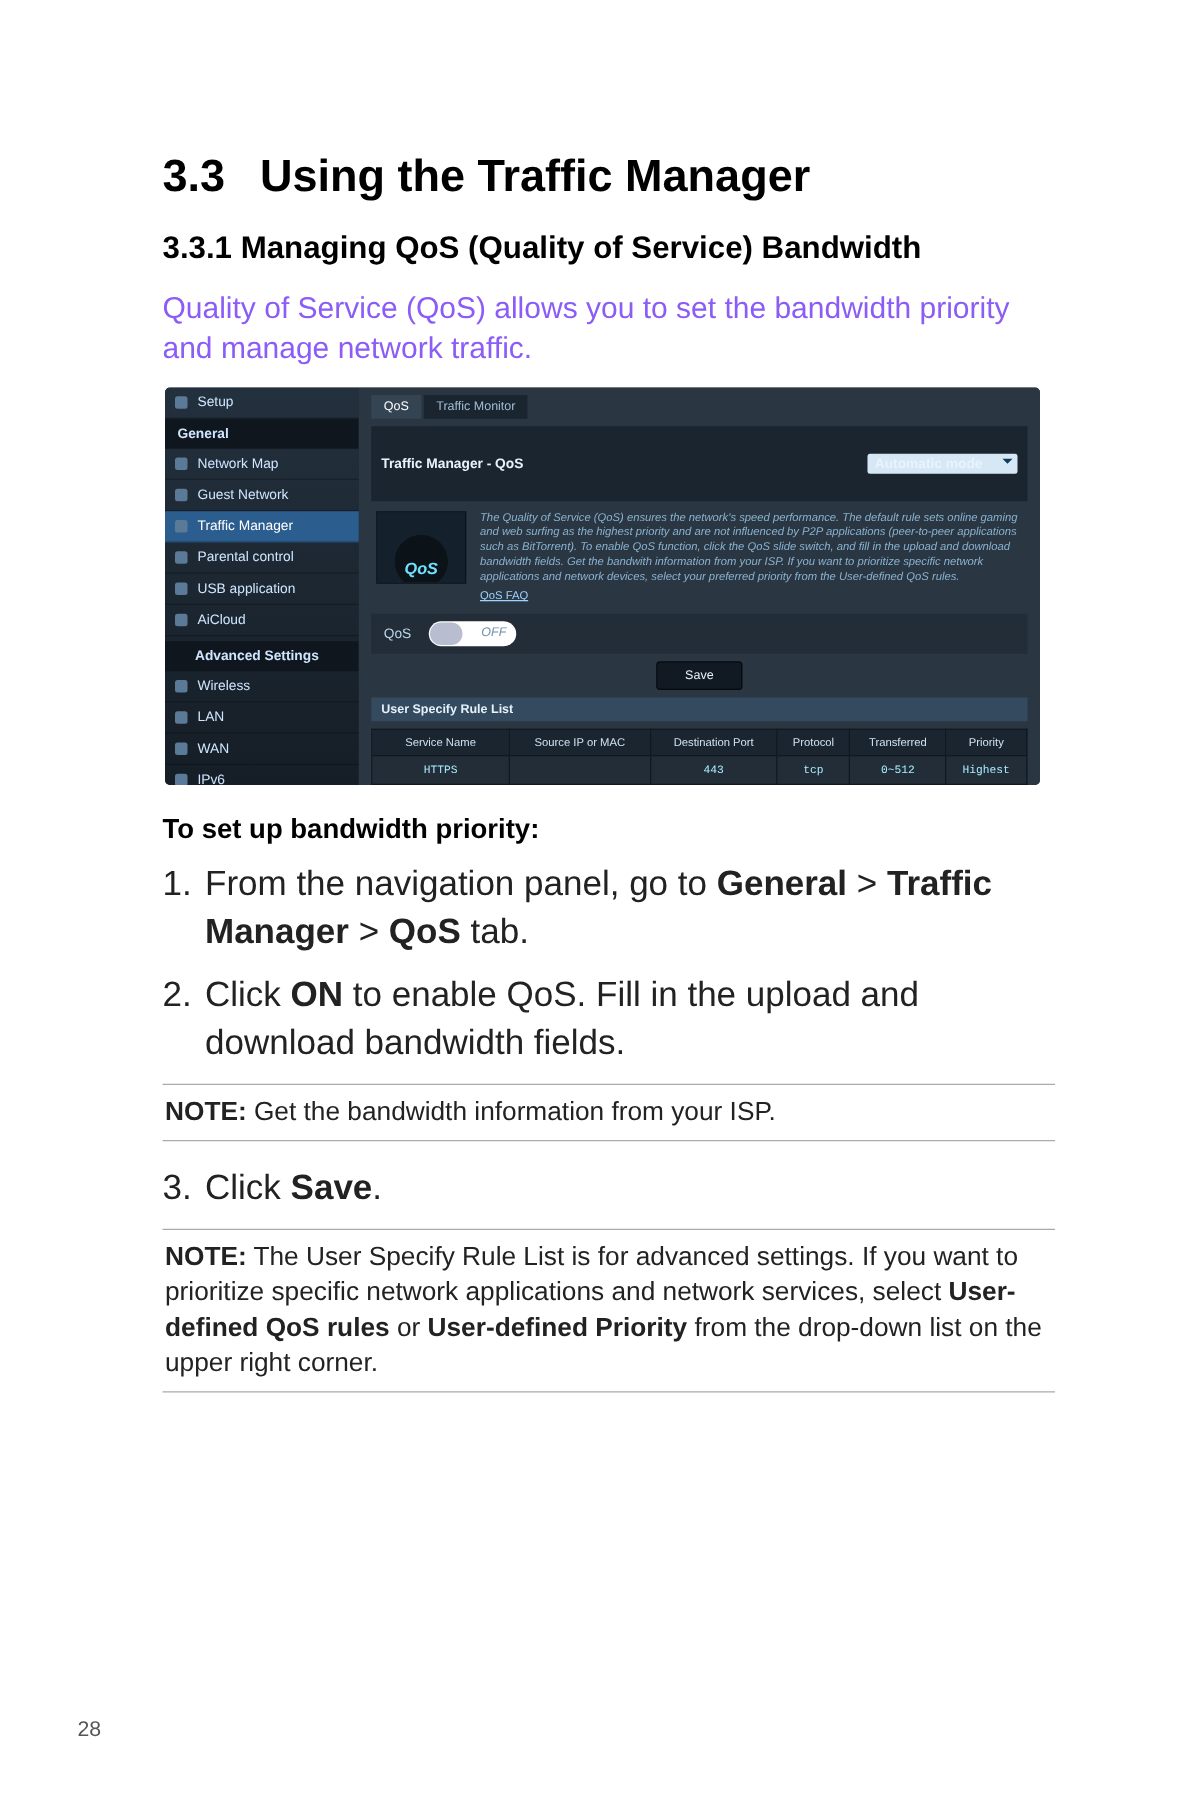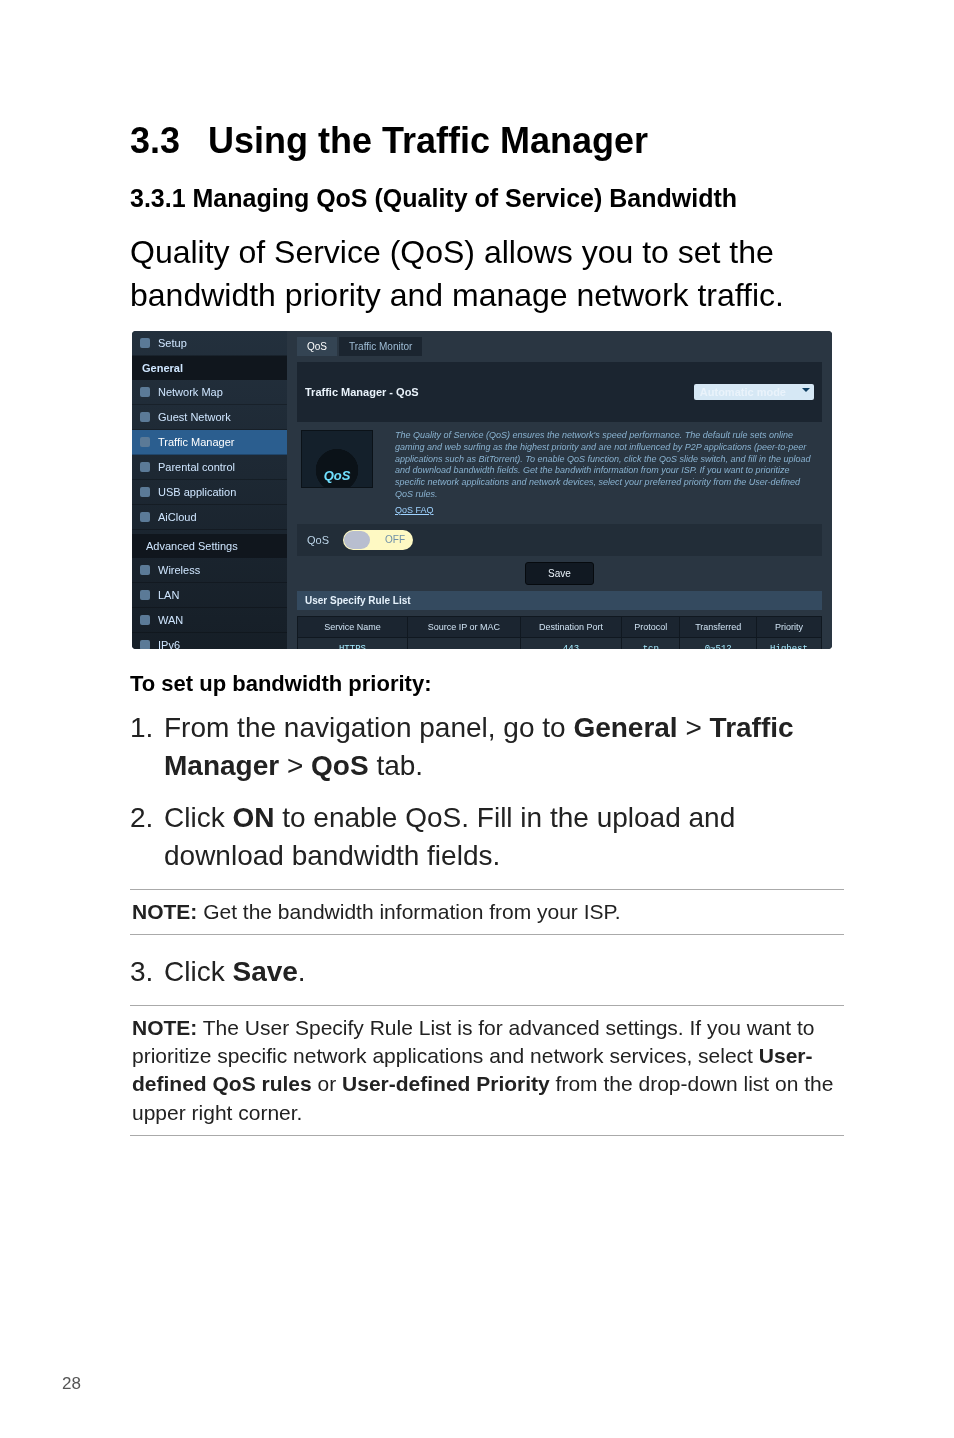--- a/index.html
+++ b/index.html
@@ -3,21 +3,21 @@
 <meta charset="utf-8">
 <style>
   * { box-sizing: border-box; margin: 0; padding: 0; }
   html, body { width: 954px; height: 1438px; background: #fff; font-family: "Segoe UI", Arial, sans-serif; color: #333; }
   .page { padding: 120px 110px 40px 130px; position: relative; height: 100%; }
 
   h1.section-title { font-size: 36px; font-weight: 700; color: #000000; margin-bottom: 22px; }
   h1.section-title .num { margin-right: 28px; }
   h2.subsection { font-size: 25px; font-weight: 700; color: #000000; margin-bottom: 18px; }
 
-  p.body { font-size: 32px; line-height: 1.35; color: #000000; margin-bottom: 14px; }
+  p.body { font-size: 24px; line-height: 1.35; color: #8b5cf6; margin-bottom: 14px; }
   p.bold-lead { font-size: 22px; font-weight: 700; color: #000; margin: 22px 0 12px; }
 
   ol.steps { list-style: none; counter-reset: step; margin: 0 0 14px 0; }
   ol.steps > li { font-size: 28px; line-height: 1.35; color: #222; padding-left: 34px; position: relative; margin-bottom: 14px; }
   ol.steps > li::before { counter-increment: step; content: counter(step) "."; position: absolute; left: 0; top: 0; }
   ol.steps b { font-weight: 700; }
 
   .notebox { border-top: 1px solid #aaa; border-bottom: 1px solid #aaa; padding: 8px 2px; font-size: 21px; line-height: 1.35; color: #222; margin: 10px 0 18px; }
   .notebox b { font-weight: 700; }
 
@@ -25,39 +25,39 @@
 
   
   .router-shot { width: 700px; height: 318px; margin: 8px 0 14px 2px; background: #1a2530; border-radius: 4px; overflow: hidden; font-family: Arial, sans-serif; display: flex; flex-direction: column; }
   .router-top { height: 18px; background: #070b10; }
   .router-body { flex: 1; display: flex; }
   .router-side { width: 155px; background: linear-gradient(#23303d,#141c24); font-size: 11px; color: #cfe6ff; }
   .side-row { padding: 6px 10px 6px 26px; border-bottom: 1px solid rgba(0,0,0,.25); position: relative; cursor: default; }
   .side-row.hl { background: #2b5e8f; color: #fff; }
   .side-row::before { content: ""; position: absolute; left: 8px; top: 7px; width: 10px; height: 10px; background: #5b7a97; border-radius: 2px; }
   .side-head { padding: 6px 10px; font-weight: bold; background: #10161d; font-size: 11px; }
-  .side-adv { padding: 6px 14px; background: #10161d; font-weight: normal; margin-top: 4px; }
+  .side-adv { padding: 6px 24px; background: #10161d; font-weight: bold; margin-top: 4px; }
 
   .router-main { flex: 1; background: #2a3642; padding: 6px 10px 8px; color: #bcd4e8; font-size: 10px; display: flex; flex-direction: column; gap: 6px; }
   .tabs { display: flex; gap: 2px; }
   .tab { padding: 4px 10px; background: #1b2530; font-size: 10px; color: #9fbdd6; }
   .tab.active { background: #344453; color: #fff; }
   .tm-bar { background: #1b2530; padding: 22px 8px; display: flex; justify-content: space-between; align-items: center; }
   .tm-bar span { font-weight: bold; font-size: 11px; color: #eaf3fb; }
   .mode-pill { background: #d6e8f5; color: #0d3d60; font-size: 9px; padding: 2px 28px 2px 6px; border-radius: 2px; position: relative; }
   .mode-pill::after { content: ""; position: absolute; right: 4px; top: 4px; border: 4px solid transparent; border-top-color: #0d3d60; }
 
-  .desc-row { display: flex; gap: 22px; align-items: flex-start; padding: 2px 4px; }
+  .desc-row { display: flex; gap: 11px; align-items: flex-start; padding: 2px 4px; }
   .gauge { width: 72px; height: 58px; background: radial-gradient(circle at 50% 70%, #0b1218 40%, #14202b 41%); border: 1px solid #0b1218; position: relative; }
   .gauge::after { content: "QoS"; position: absolute; bottom: 4px; left: 0; right: 0; text-align: center; color: #70e0ff; font-style: italic; font-weight: bold; font-size: 13px; }
   .desc-text { flex: 1; font-size: 9px; font-style: italic; color: #89b2d0; line-height: 1.3; }
   .desc-text .faq { text-decoration: underline; color: #9fd3ff; display: block; margin-top: 4px; font-style: normal; }
 
   .qos-row { display: flex; align-items: center; gap: 14px; background: #222d38; padding: 6px 10px; font-size: 11px; }
-  .toggle { width: 70px; height: 20px; background: #fef9c3; border-radius: 10px; position: relative; color: #6f90a8; text-align: right; font-size: 10px; line-height: 20px; padding-right: 8px; }
+  .toggle { width: 70px; height: 20px; background: #ffffff; border-radius: 10px; position: relative; color: #6f90a8; text-align: right; font-size: 10px; line-height: 20px; padding-right: 8px; font-style: italic; }
   .toggle::before { content: ""; width: 26px; height: 18px; background: #b8becf; border-radius: 9px; position: absolute; left: 1px; top: 1px; }
 
   .save-row { text-align: center; }
   .save-btn { display: inline-block; background: #111922; color: #e8f1f8; font-size: 10px; padding: 5px 22px; border-radius: 3px; border: 1px solid #060a0e; }
 
   .rule-head { background: #344a5f; color: #e5f1fb; font-size: 10px; padding: 4px 8px; font-weight: bold; }
   table.rules { width: 100%; border-collapse: collapse; font-size: 9px; color: #a7ecff; }
   table.rules th { background: #1b2530; color: #cfe2f2; font-weight: normal; padding: 5px 4px; border: 1px solid #101820; font-size: 9px; }
   table.rules td { background: #222d38; padding: 6px 4px; text-align: center; border: 1px solid #101820; font-family: "Courier New", monospace; }
 </style>

